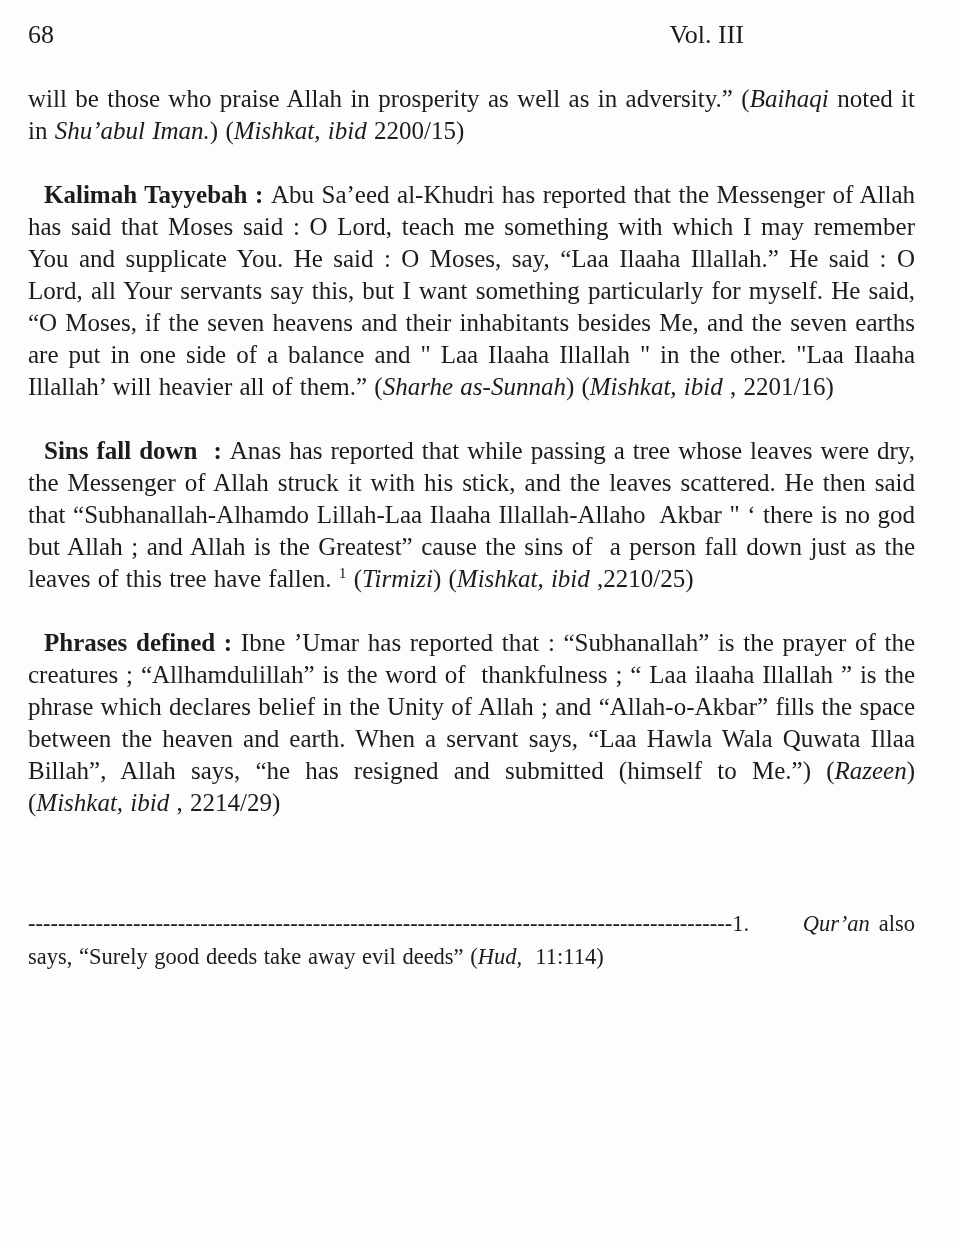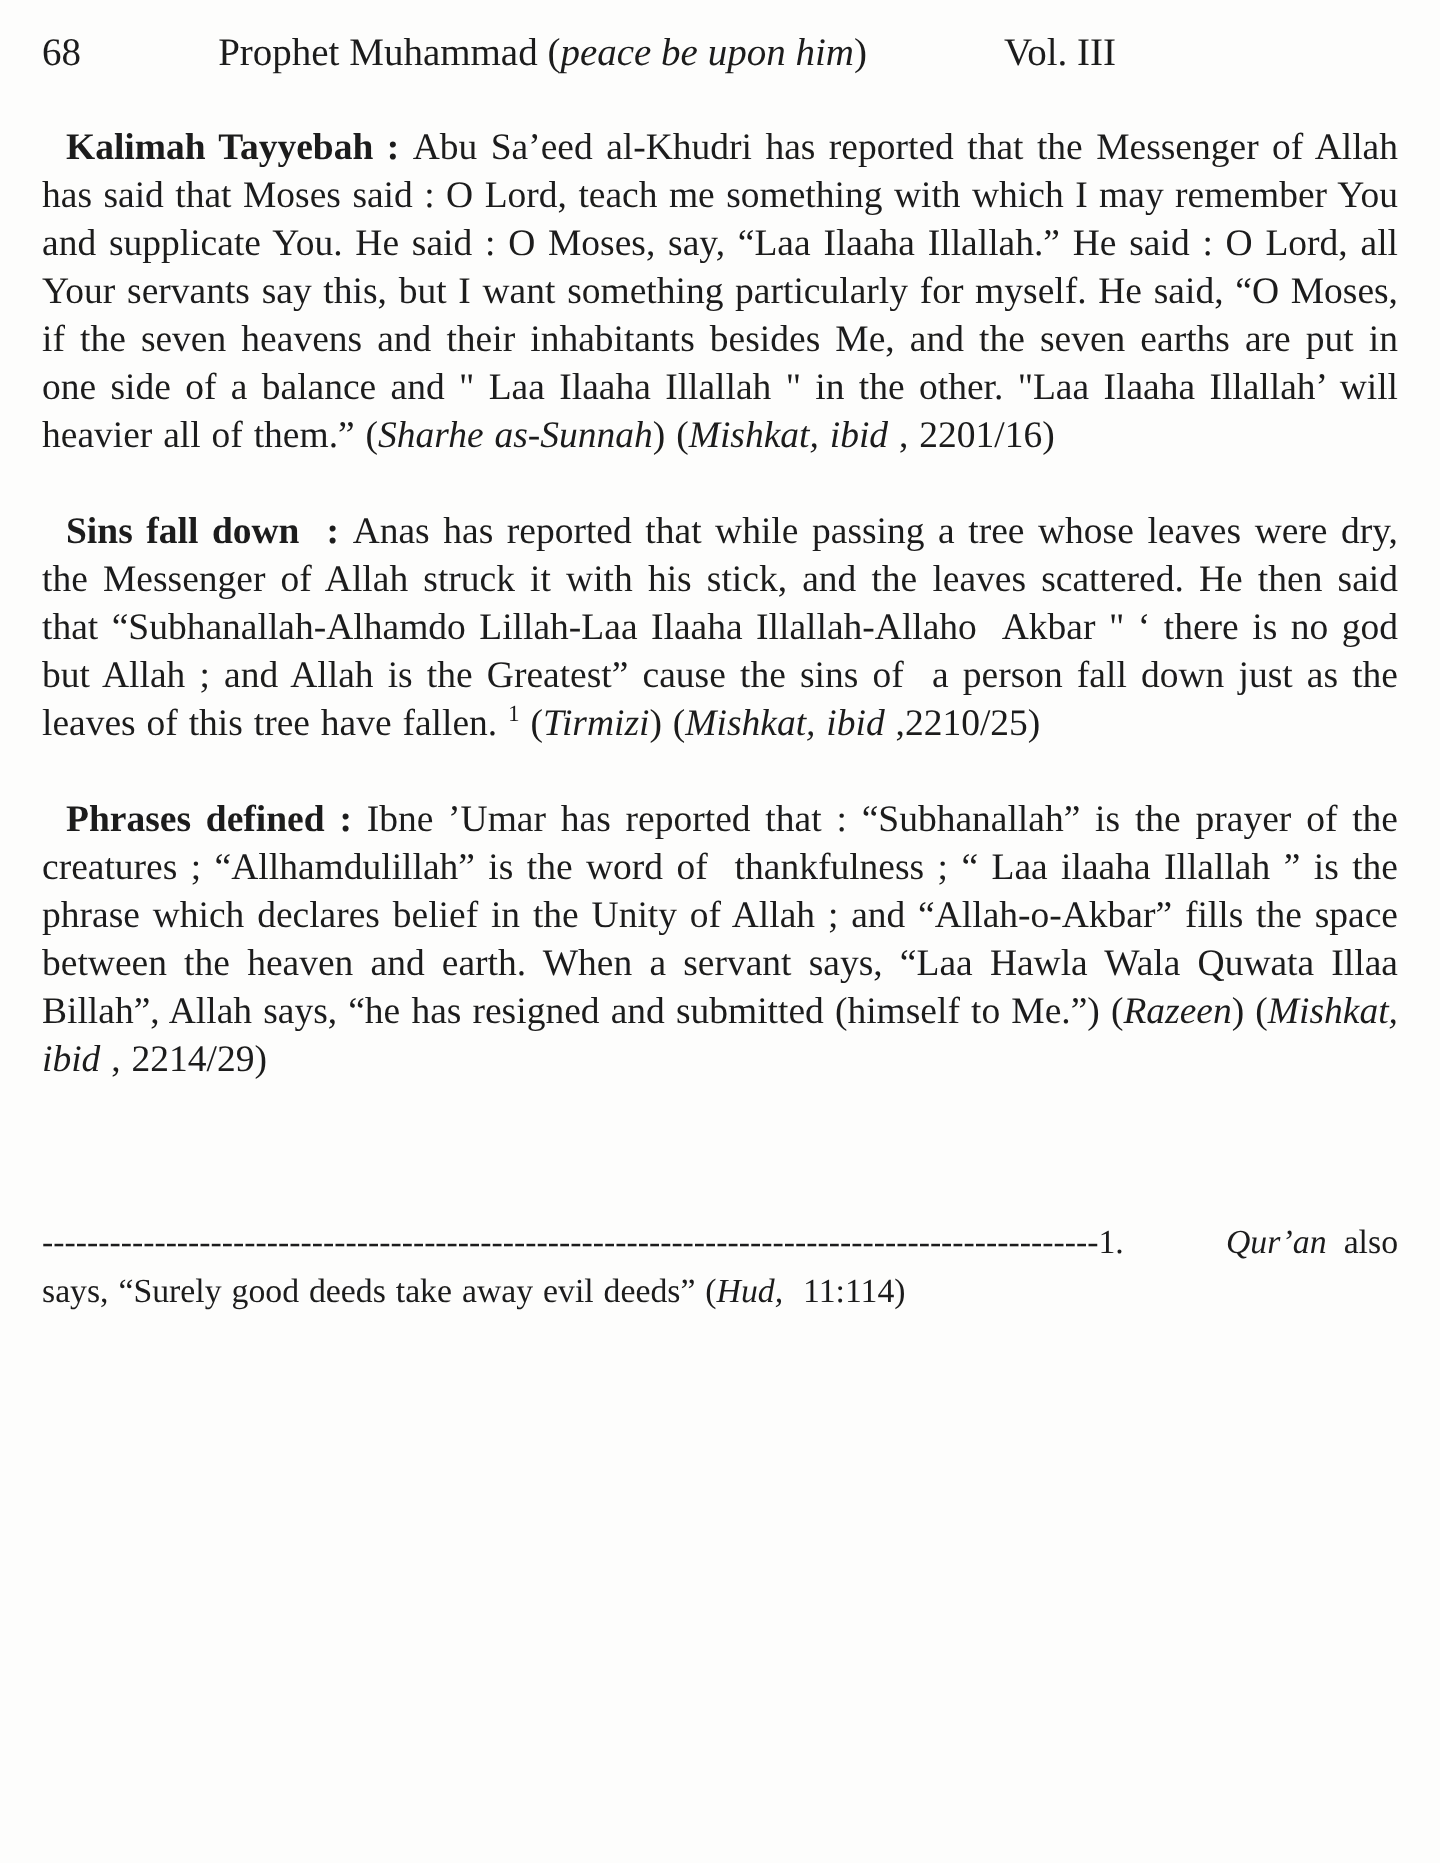--- a/index.html
+++ b/index.html
@@ -12,21 +12,21 @@
     background: #ffffff;
   }
   .page {
     position: relative;
     width: 960px;
     height: 1242px;
     box-sizing: border-box;
     background: var(--page-bg);
     color: var(--text-color);
     font-family: "Liberation Serif", "DejaVu Serif", serif;
-    padding: 20px 28px 0 28px;
+    padding: 20px 45px 0 28px;
     overflow: hidden;
   }
   .header-row {
     display: flex;
     justify-content: space-between;
     align-items: baseline;
     width: 716px;
     font-size: 26px;
     line-height: 30px;
     white-space: nowrap;
@@ -59,26 +59,26 @@
     word-spacing: 1px;
   }
 </style>
 </head>
 <body>
 
 <div class="page">
 
   <div class="header-row">
     <span>68</span>
-    <span><span>Prophet Muhammad (</span><span class="i">peace be upon him</span><span>)</span></span>
     <span>Vol. III</span>
   </div>
 
   <div class="body-text" id="paragraphs-host">
 
+  <p class="para"><span>will be those who praise Allah in prosperity as well as in adversity.” (</span><span class="i">Baihaqi</span><span> noted it in </span><span class="i">Shu’abul Iman.</span><span>) (</span><span class="i">Mishkat, ibid</span><span> 2200/15)</span></p>
       <p class="para"><span class="b">Kalimah Tayyebah : </span><span>Abu Sa’eed al-Khudri has reported that the Messenger of Allah has said that Moses said : O Lord, teach me something with which I may remember You and supplicate You. He said : O Moses, say, “Laa Ilaaha Illallah.” He said : O Lord, all Your servants say this, but I want something particularly for myself. He said, “O Moses, if the seven heavens and their inhabitants besides Me, and the seven earths are put in one side of a balance and " Laa Ilaaha Illallah " in the other. "Laa Ilaaha Illallah’ will heavier all of them.” (</span><span class="i">Sharhe as-Sunnah</span><span>) (</span><span class="i">Mishkat, ibid</span><span> , 2201/16)</span></p>
       <p class="para"><span class="b">Sins fall down&nbsp; : </span><span> Anas has reported that while passing a tree whose leaves were dry, the Messenger of Allah struck it with his stick, and the leaves scattered. He then said that “Subhanallah-Alhamdo Lillah-Laa Ilaaha Illallah-Allaho&nbsp; Akbar " ‘ there is no god but Allah ; and Allah is the Greatest” cause the sins of&nbsp; a person fall down just as the leaves of this tree have fallen. </span><span class="sup">1</span><span> (</span><span class="i">Tirmizi</span><span>) (</span><span class="i">Mishkat, ibid</span><span> ,2210/25)</span></p>
       <p class="para"><span class="b">Phrases defined : </span><span>Ibne ’Umar has reported that : “Subhanallah” is the prayer of the creatures ; “Allhamdulillah” is the word of&nbsp; thankfulness ; “ Laa ilaaha Illallah ” is the phrase which declares belief in the Unity of Allah ; and “Allah-o-Akbar” fills the space between the heaven and earth. When a servant says, “Laa Hawla Wala Quwata Illaa Billah”, Allah says, “he has resigned and submitted (himself to Me.”) (</span><span class="i">Razeen</span><span>) (</span><span class="i">Mishkat, ibid</span><span> , 2214/29)</span></p>
     </div>
 
   <div class="footnote-block">
     <p class="footnote-line" id="footnote-host"><span>----------------------------------------------------------------------------------------------1.</span><span>&nbsp;&nbsp;&nbsp;&nbsp;&nbsp;&nbsp;</span><span class="i">Qur’an</span><span> also says, “Surely good deeds take away evil deeds” (</span><span class="i">Hud,</span><span>&nbsp; 11:114)</span></p>
   </div>
 
 </div>

